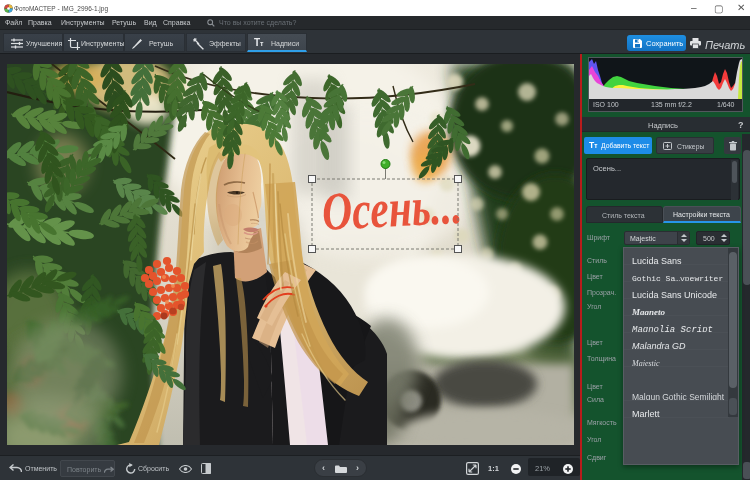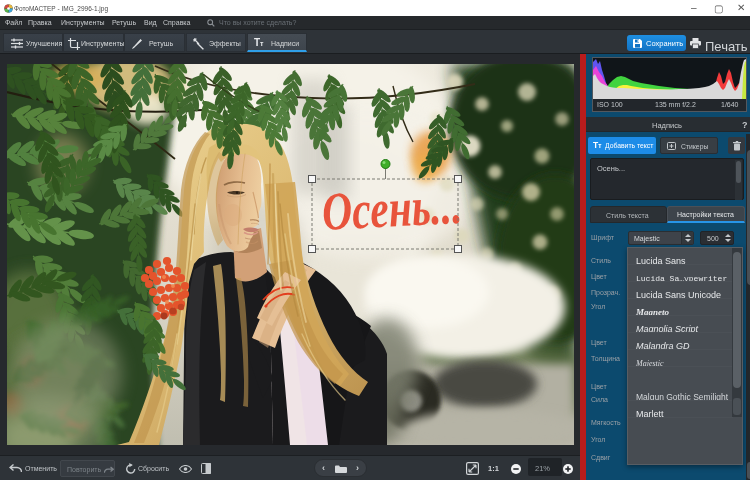--- a/index.html
+++ b/index.html
@@ -23,21 +23,21 @@
   .tabactive { background:linear-gradient(#454c54,#3e454d); border-bottom:2px solid #2f9fe8; }
 
   
   #canvas { left:0; top:54px; width:580px; height:401px; background:#26292d; }
 
   
   #bottombar { left:0; top:455px; width:580px; height:25px; background:#2e3338; border-top:1px solid #1c1f22; }
   .bbtext { font-size:7px; color:#bfc3c7; top:9px; }
 
   
-  #sidebar { left:580px; top:54px; width:170px; height:426px; background:#0c4a6e; border-left:6px solid #b91c1c; }
+  #sidebar { left:580px; top:54px; width:170px; height:426px; background:#14532d; border-left:2px solid #b91c1c; }
   .sblabel { position:absolute; font-size:7px; color:#9aa0a6; }
   .slider-track { position:absolute; height:3px; background:#22262a; border-radius:1.5px; }
   .slider-thumb { position:absolute; width:7px; height:7px; border-radius:50%; background:#cfd3d7; border:1px solid #55595e; }
   .fontrow { left:0; width:105px; height:17px; border-bottom:1px solid #4b5056; padding-left:8px; white-space:nowrap; overflow:hidden; }
   .fontrow span { position:relative; top:2px; }
 </style>
 </head>
 <body>
 <div id="app">
 
@@ -119,21 +119,21 @@
           <rect x="4.6" y="1" width="1.2" height="2" fill="#fff"></rect>
       </svg>
       <span class="abs" style="left:19px; top:4px; font-size:7.5px; color:#fff;">Сохранить</span>
     </div>
     <div class="abs" style="left:688px; top:5px; width:52px; height:16px;">
       <svg class="abs" style="left:2px; top:2.5px;" width="11" height="11" viewBox="0 0 11 11">
         <rect x="2.5" y="0" width="6" height="3" fill="#e2e4e6"></rect>
         <rect x="0" y="3" width="11" height="4.5" rx="1" fill="#e2e4e6"></rect>
         <rect x="2.5" y="6" width="6" height="4.5" fill="#e2e4e6" stroke="#2e3338" stroke-width="0.7"></rect>
       </svg>
-      <span class="abs" style="left:17px; top:4px; font-size:13px; color:#d2d5d8;">Печать</span>
+      <span class="abs" style="left:17px; top:4px; font-size:11px; color:#d2d5d8;font-style:italic;">Печать</span>
     </div>
   </div>
 
   <div class="abs" id="canvas"></div>
   <svg class="abs" id="photo" style="left:7px; top:64px;" width="567" height="381" viewBox="0 0 567 381">
     <defs>
       <filter id="b8" x="-40%" y="-40%" width="180%" height="180%">
           <feGaussianBlur stdDeviation="8"></feGaussianBlur>
         </filter>
       <filter id="b5" x="-40%" y="-40%" width="180%" height="180%">
@@ -493,21 +493,21 @@
 
     <svg class="abs" style="left:466px; top:6px;" width="13" height="13" viewBox="0 0 13 13">
         <rect x="0.6" y="0.6" width="11.8" height="11.8" rx="1.5" fill="none" stroke="#d2d5d8" stroke-width="1.2"></rect>
         <path d="M3 10 L10 3 M10 3 h-3.2 M10 3 v3.2 M3 10 h3.2 M3 10 v-3.2" stroke="#d2d5d8" stroke-width="1.1" fill="none"></path>
       </svg>
     <div class="abs" style="left:488px; top:8px; font-size:7.5px; font-weight:bold; color:#d2d5d8;">1:1</div>
     <svg class="abs" style="left:511px; top:8px;" width="10" height="10" viewBox="0 0 10 10">
         <circle cx="5" cy="5" r="5" fill="#f2f3f4"></circle>
         <rect x="2.3" y="4.2" width="5.4" height="1.6" fill="#23272b"></rect>
       </svg>
-    <div class="abs" style="left:528px; top:2px; width:34px; height:18px; background:#1f2327; border-radius:2px;">
+    <div class="abs" style="left:528px; top:2px; width:52px; height:18px; background:#1f2327; border-radius:2px;">
       <span class="abs" style="left:7px; top:6px; font-size:7.5px; color:#9aa0a5;">21%</span>
     </div>
     <svg class="abs" style="left:563px; top:8px;" width="10" height="10" viewBox="0 0 10 10">
         <circle cx="5" cy="5" r="5" fill="#f2f3f4"></circle>
         <rect x="2.3" y="4.2" width="5.4" height="1.6" fill="#23272b"></rect>
         <rect x="4.2" y="2.3" width="1.6" height="5.4" fill="#23272b"></rect>
       </svg>
   </div>
 
   <div class="abs" id="sidebar">
@@ -585,24 +585,24 @@
     <span class="sblabel" style="left:5px; top:219px;">Цвет</span>
     <span class="sblabel" style="left:5px; top:235px;">Прозрач.</span>
     <span class="sblabel" style="left:5px; top:249px;">Угол</span>
     <span class="sblabel" style="left:5px; top:285px;">Цвет</span>
     <span class="sblabel" style="left:5px; top:301px;">Толщина</span>
     <span class="sblabel" style="left:5px; top:329px;">Цвет</span>
     <span class="sblabel" style="left:5px; top:342px;">Сила</span>
 
     <div class="abs" style="left:41px; top:193px; width:116px; height:218px; background:#474c52; border:1px solid #585d63; box-shadow:0 2px 5px rgba(0,0,0,0.4); z-index:5;">
       <div class="abs fontrow" style="top:0px;"><span style="font-size:9px; color:#e8eaec;">Lucida Sans</span></div>
-      <div class="abs fontrow" style="top:17px;"><span style="font-family:'Liberation Mono',monospace; font-size:8px; color:#e8eaec;">Lucida Sa…ypewriter</span></div>
+      <div class="abs fontrow" style="top:17px;"><span style="font-family:'Liberation Mono',monospace; font-size:8px; color:#e8eaec;">Gothic Sa…ypewriter</span></div>
       <div class="abs fontrow" style="top:51px;"><span style="font-family:'Liberation Serif',serif; font-style:italic; font-weight:bold; font-size:9px; color:#e8eaec;">Magneto</span></div>
       <div class="abs fontrow" style="top:34px;"><span style="font-size:9px; color:#e8eaec;">Lucida Sans Unicode</span></div>
-      <div class="abs fontrow" style="top:68px;"><span style="font-family:Liberation Sans, sans-serif; font-style:italic; font-size:9px; color:#e8eaec;">Magnolia Script</span></div>
+      <div class="abs fontrow" style="top:68px;"><span style="font-family:Liberation Mono, monospace; font-style:italic; font-size:9px; color:#e8eaec;">Magnolia Script</span></div>
       <div class="abs fontrow" style="top:85px;font-style:italic;"><span style="font-size:9px; color:#e8eaec;">Malandra GD</span></div>
       <div class="abs fontrow" style="top:102px;"><span style="font-family:'Liberation Serif',serif; font-style:italic; font-size:8px; color:#dadce0;">Majestic</span></div>
       <div class="abs fontrow" style="top:153px;"><span style="font-size:9px; color:#e8eaec;">Marlett</span></div>
       <div class="abs fontrow" style="top:136px;"><span style="font-size:8.5px; color:#d4d7da;">Malgun Gothic Semilight</span></div>
       <div class="abs" style="right:0px; top:0px; width:10px; height:169px; background:#34393e;">
         <div class="abs" style="left:1px; top:4px; width:8px; height:136px; background:#5a6066; border-radius:4px;"></div>
         <div class="abs" style="left:1px; top:150px; width:8px; height:17px; background:#4a5056; border-radius:3px;"></div>
       </div>
     </div>
 

